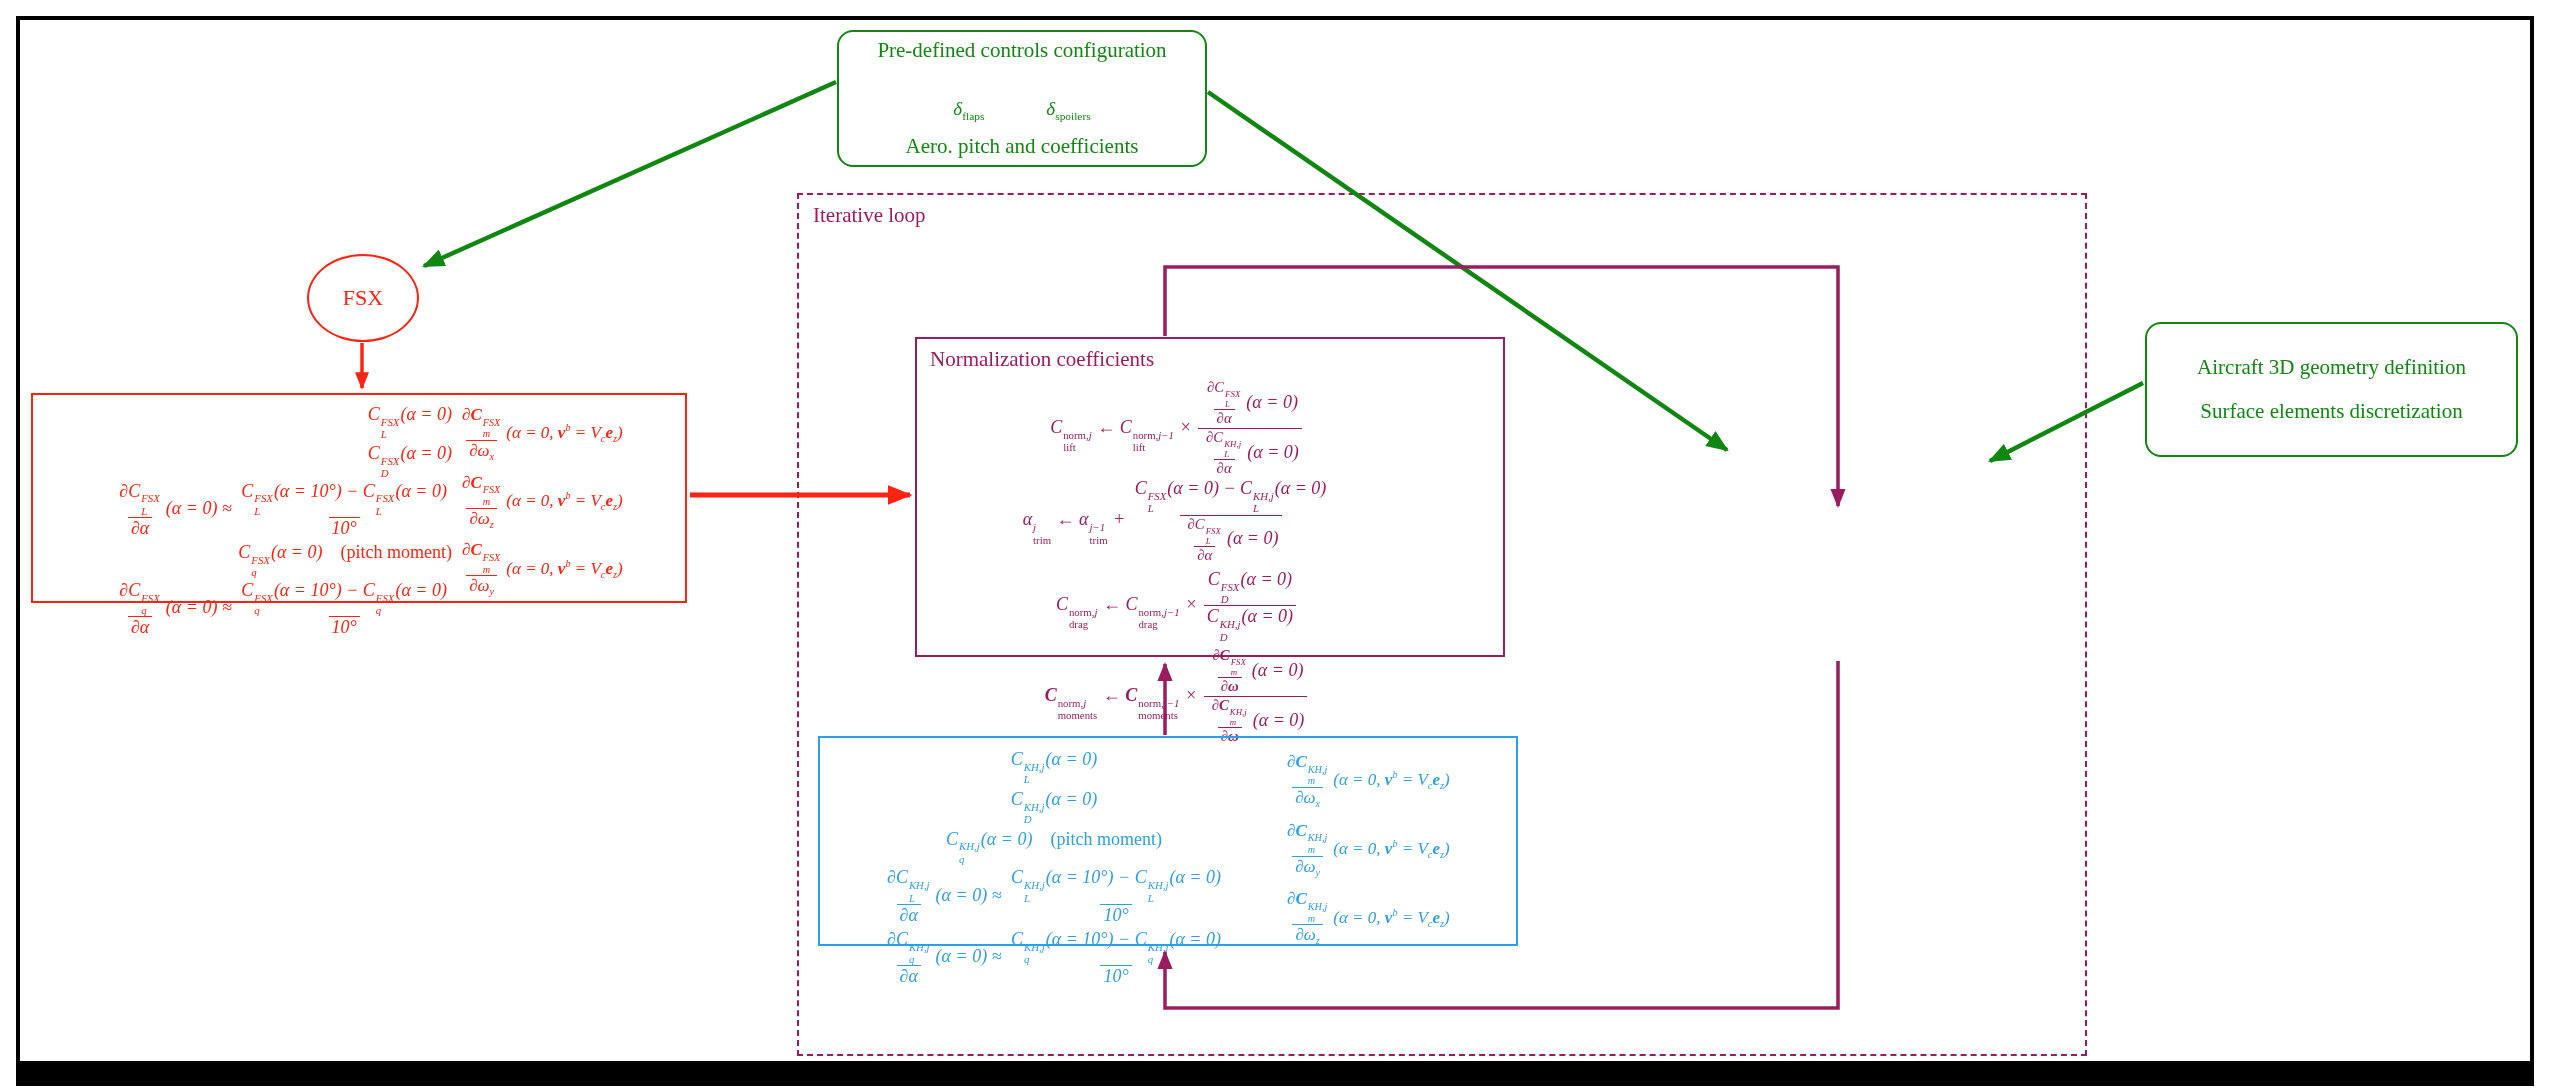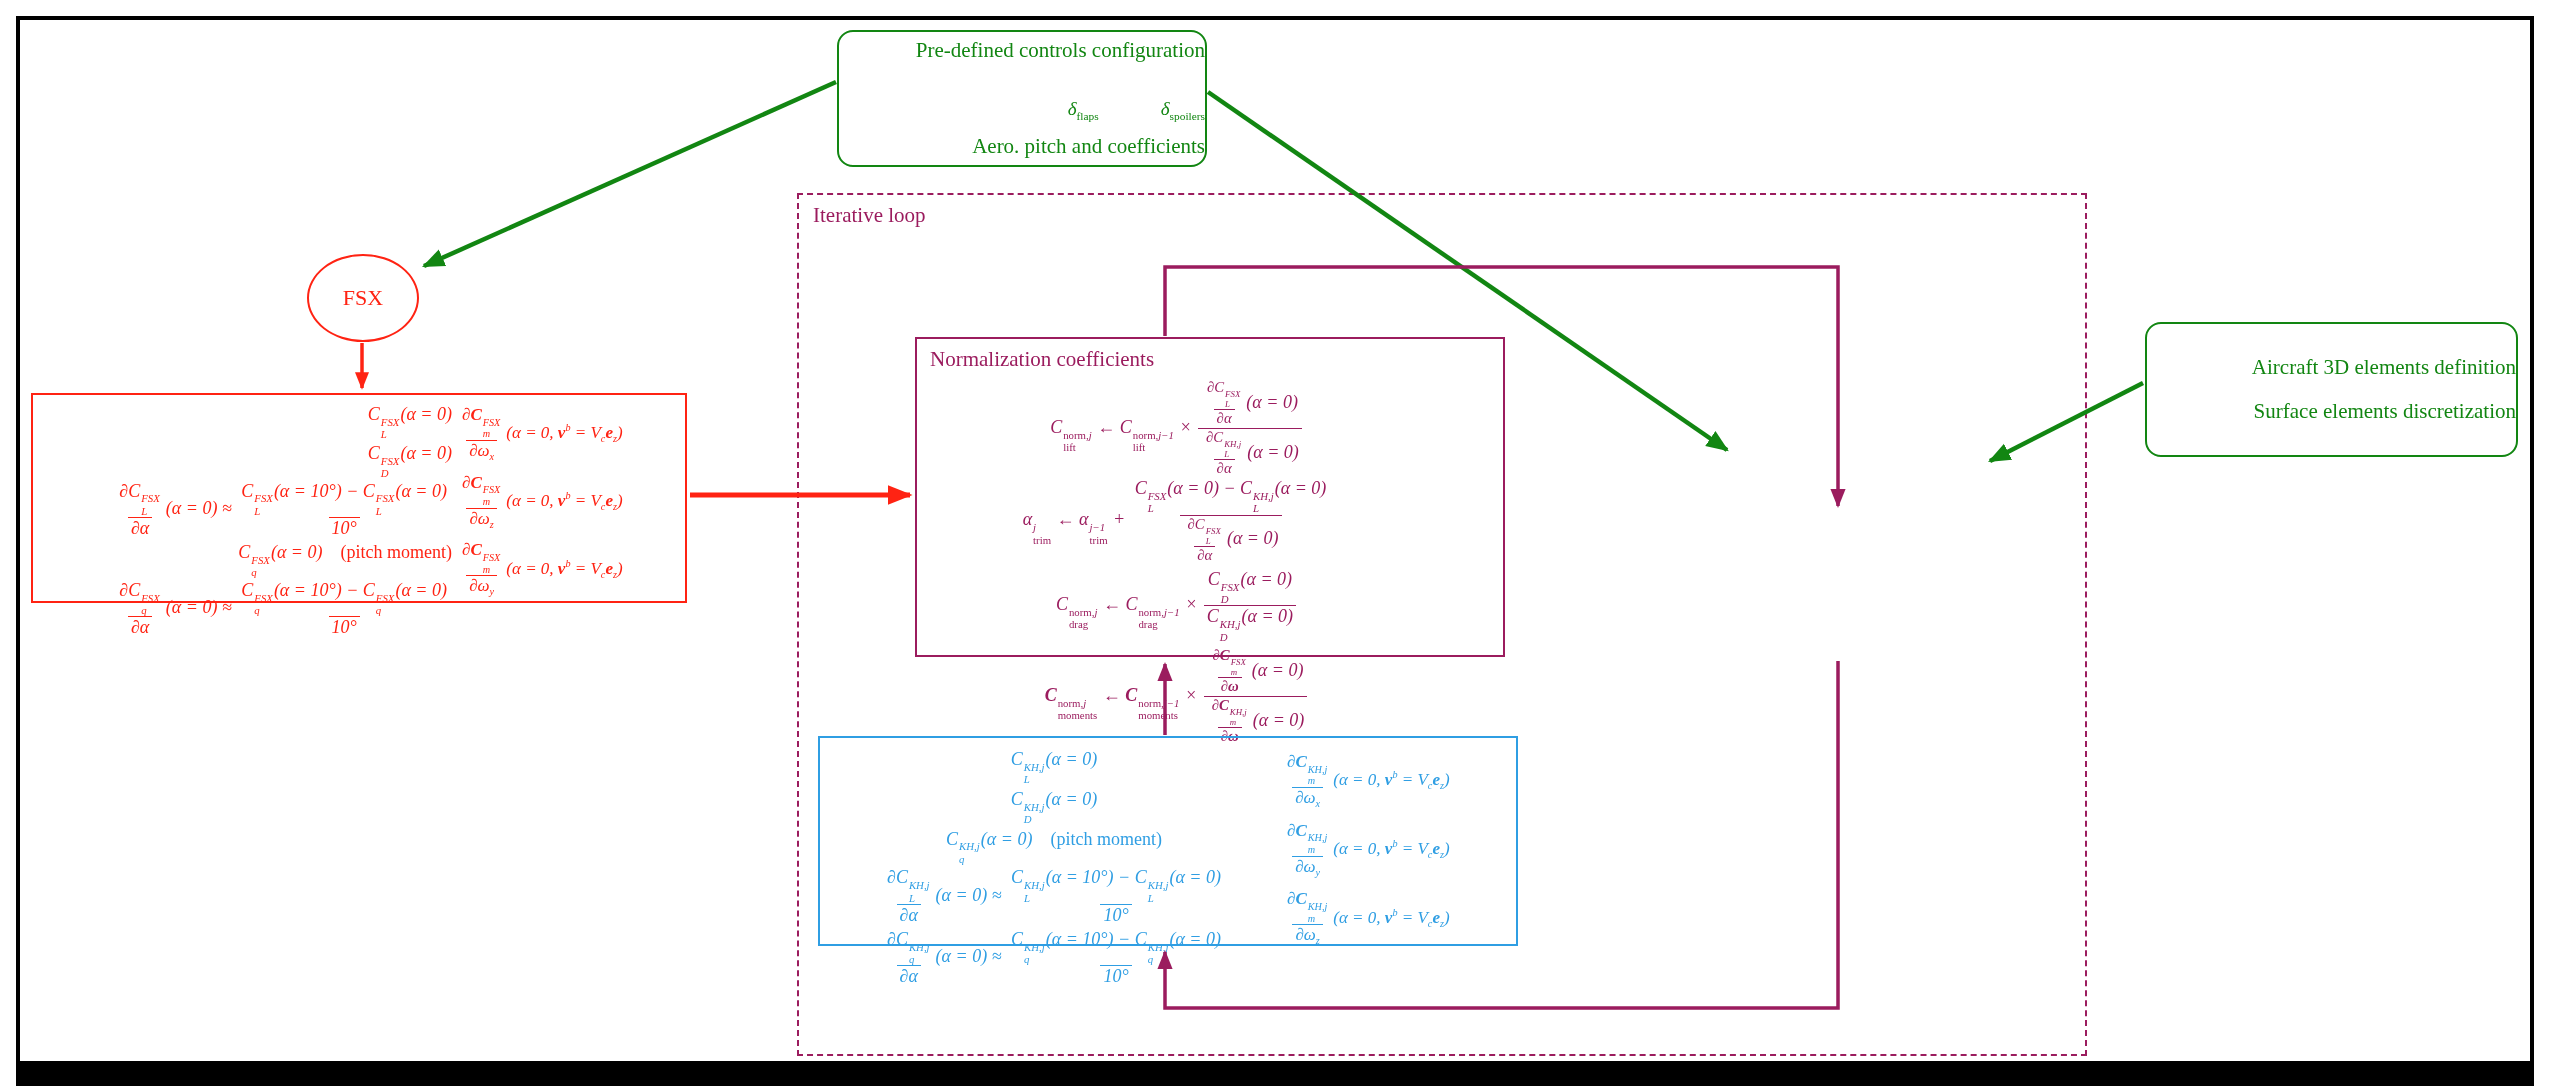--- a/index.html
+++ b/index.html
@@ -7,21 +7,21 @@
        font-family:"Liberation Serif","DejaVu Serif",serif;}
   #stage{position:absolute;left:0;top:0;width:2550px;height:1088px;}
 
   
   .frame{position:absolute;left:16px;top:16px;width:2518px;height:1070px;
          box-sizing:border-box;border:4px solid #000;border-bottom-width:25px;}
 
   
   .nodebox{position:absolute;box-sizing:border-box;background:transparent;}
   .greenbox{border:2.5px solid var(--green);border-radius:16px;color:var(--green);
-            display:flex;flex-direction:column;align-items:flex-end;justify-content:center;}
+            display:flex;flex-direction:column;align-items:center;justify-content:center;}
   .redbox{border:2px solid var(--red);color:var(--red);}
   .purplebox{border:2px solid var(--purple);color:var(--purple);}
   .cyanbox{border:2px solid var(--cyan);color:var(--cyan);}
   .dashedbox{border:2px dashed var(--purple);color:var(--purple);}
   .ellipse{position:absolute;box-sizing:border-box;border-radius:50%;
            display:flex;flex-direction:column;align-items:center;justify-content:center;}
 
   .label{font-size:21px;line-height:1.2;}
   .mathcol{position:absolute;display:flex;flex-direction:column;}
 
@@ -297,21 +297,21 @@
                     <span class="sst"><span>KH,j</span></span>
                     <span class="ssb"><span>m</span></span>
                   </span></span></span>
               <span class="fden"><span>∂ω<sub class="msub"><span>z</span></sub></span></span>
             </span>(α = 0, <span class="mb"><span>v</span></span><sup class="msup"><span>b</span></sup> = V<sub class="msub"><span>c</span></sub><span class="mb"><span>e</span></span><sub class="msub"><span>z</span></sub>)</span></div>
     </div>
   </div>
 
 
   <div class="nodebox greenbox" style="left:2145px;top:322px;width:373px;height:135px;gap:18px;">
-    <div class="label">Aircraft 3D elements definition</div>
+    <div class="label">Aircraft 3D geometry definition</div>
     <div class="label">Surface elements discretization</div>
   </div>
 
   <svg class="wires" width="2550" height="1088" viewBox="0 0 2550 1088">
     <defs>
       <marker id="ah-green" viewBox="0 0 10 8" refX="9" refY="4" markerWidth="5" markerHeight="5" markerUnits="strokeWidth" orient="auto">
           <path d="M0,0 L10,4 L0,8 z" class="head-green"></path>
         </marker>
       <marker id="ah-red" viewBox="0 0 10 8" refX="9" refY="4" markerWidth="5" markerHeight="5" markerUnits="strokeWidth" orient="auto">
           <path d="M0,0 L10,4 L0,8 z" class="head-red"></path>

